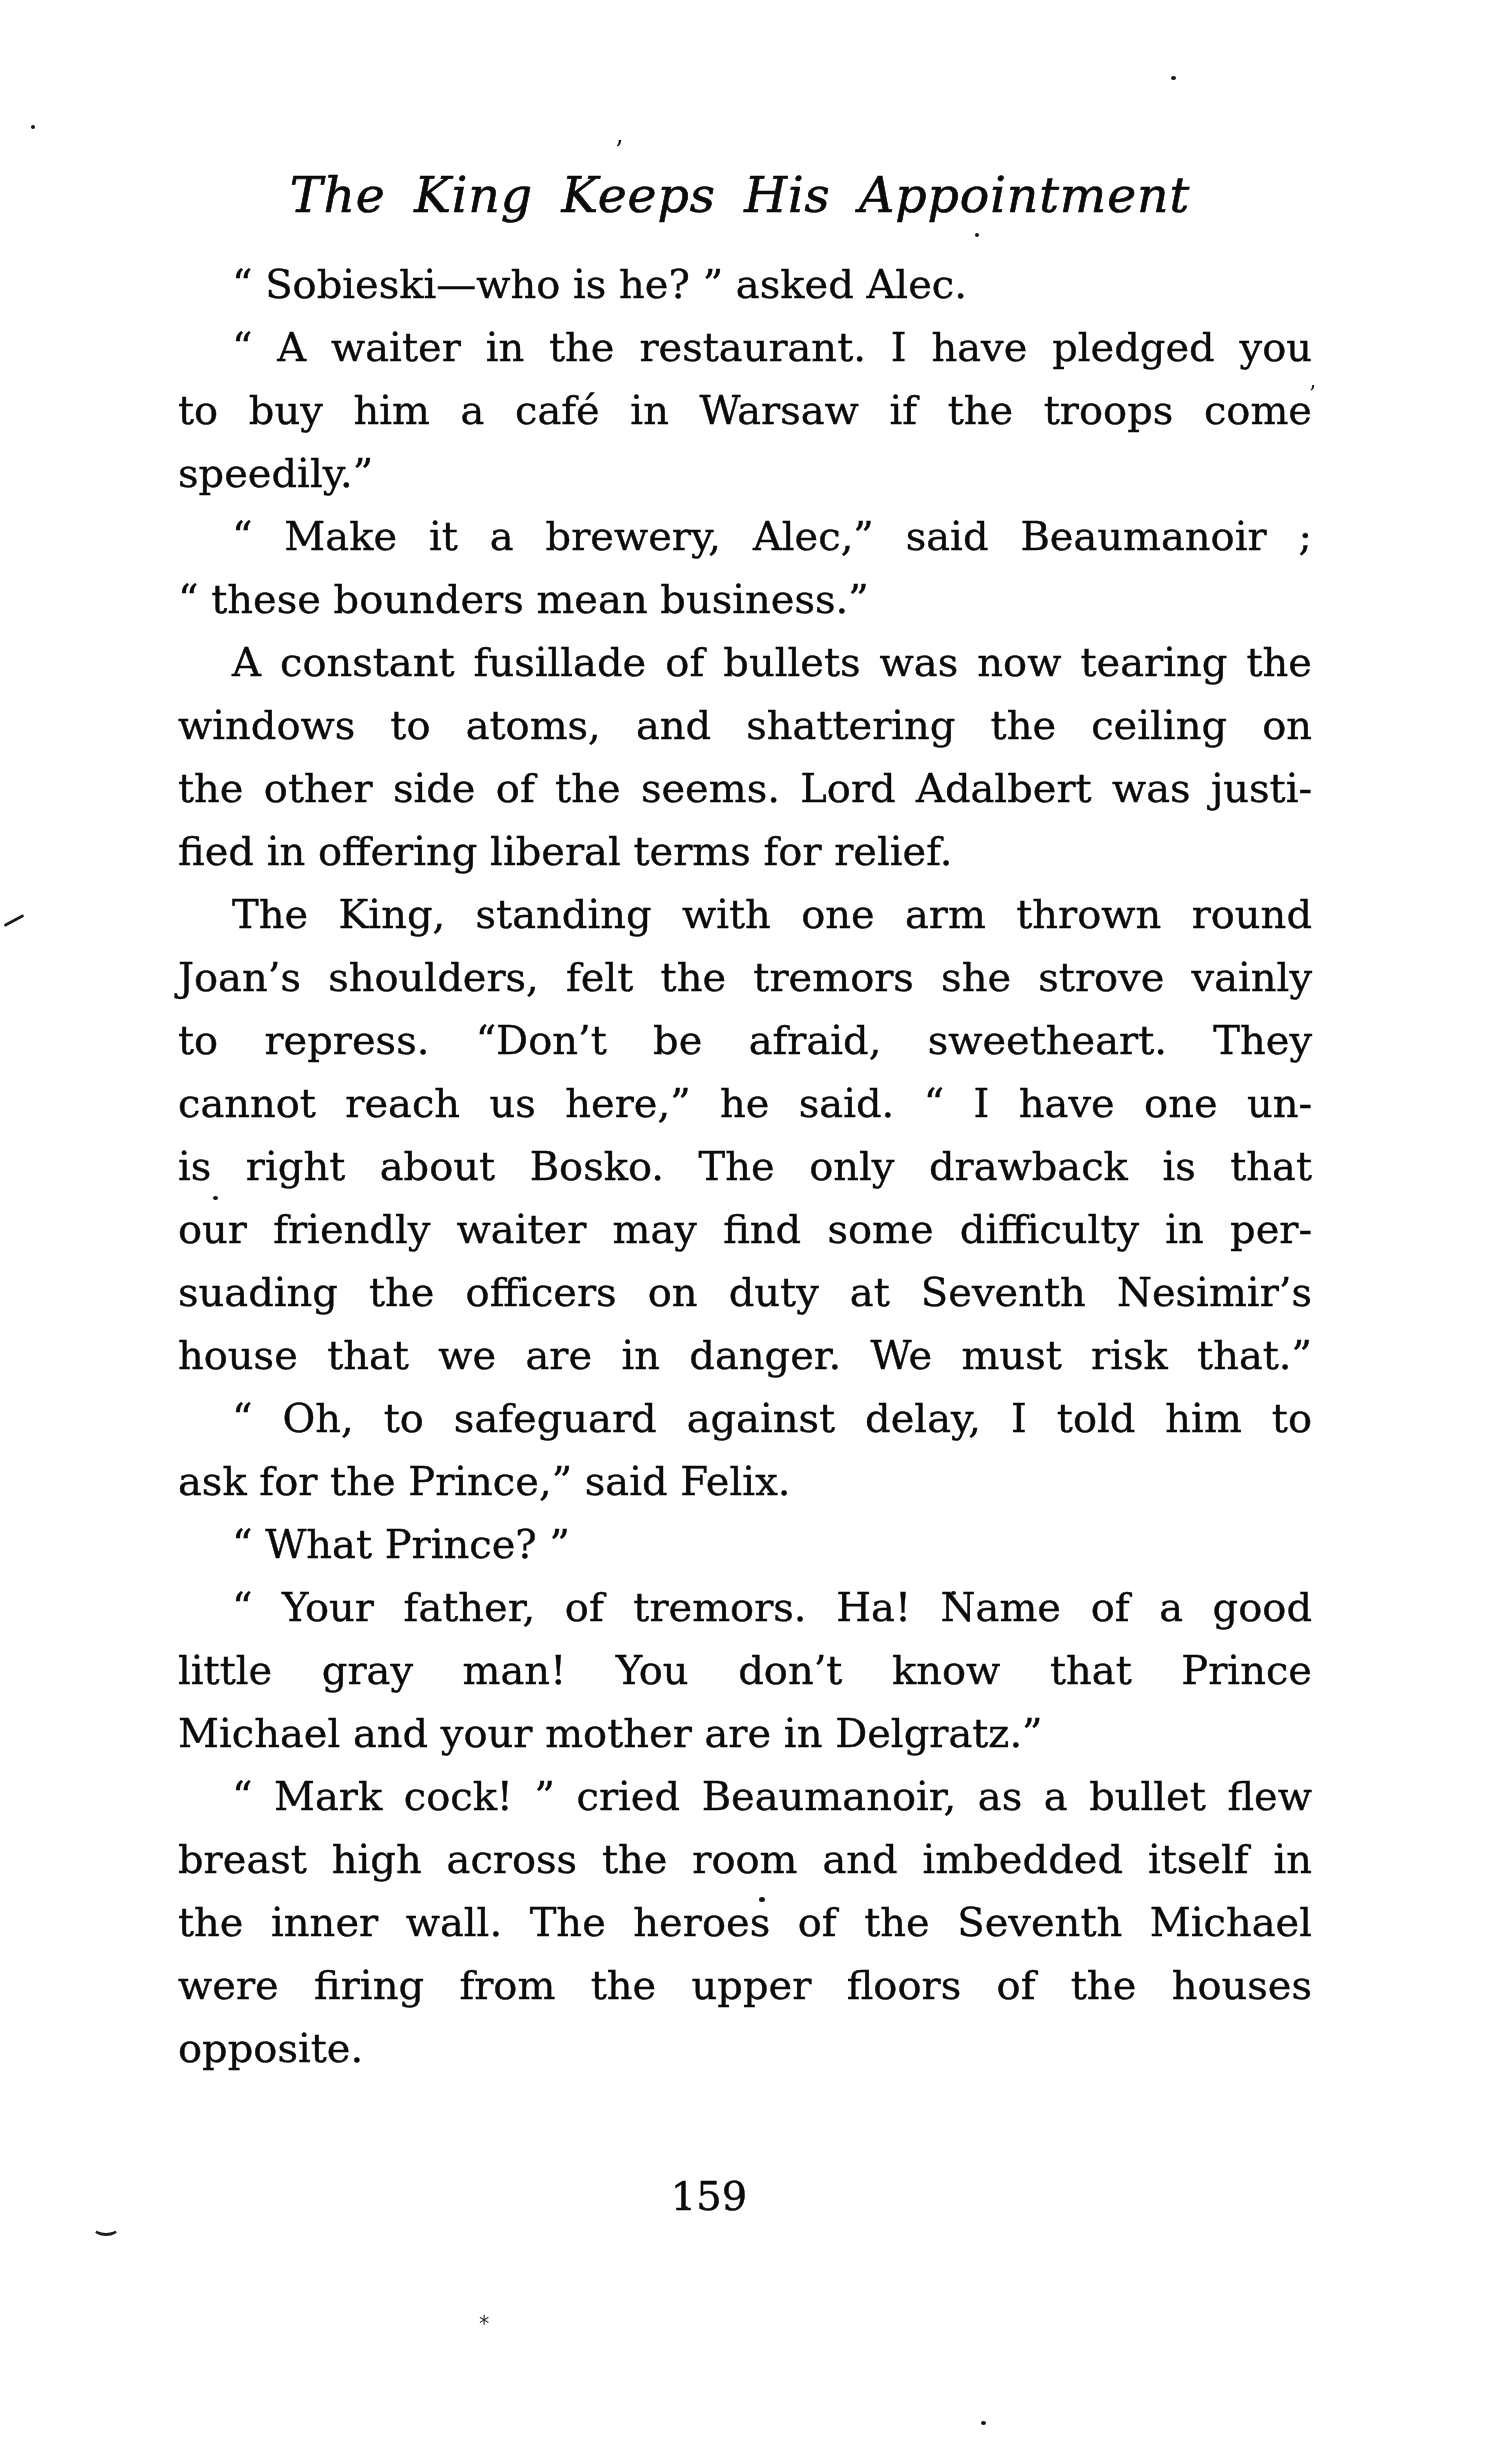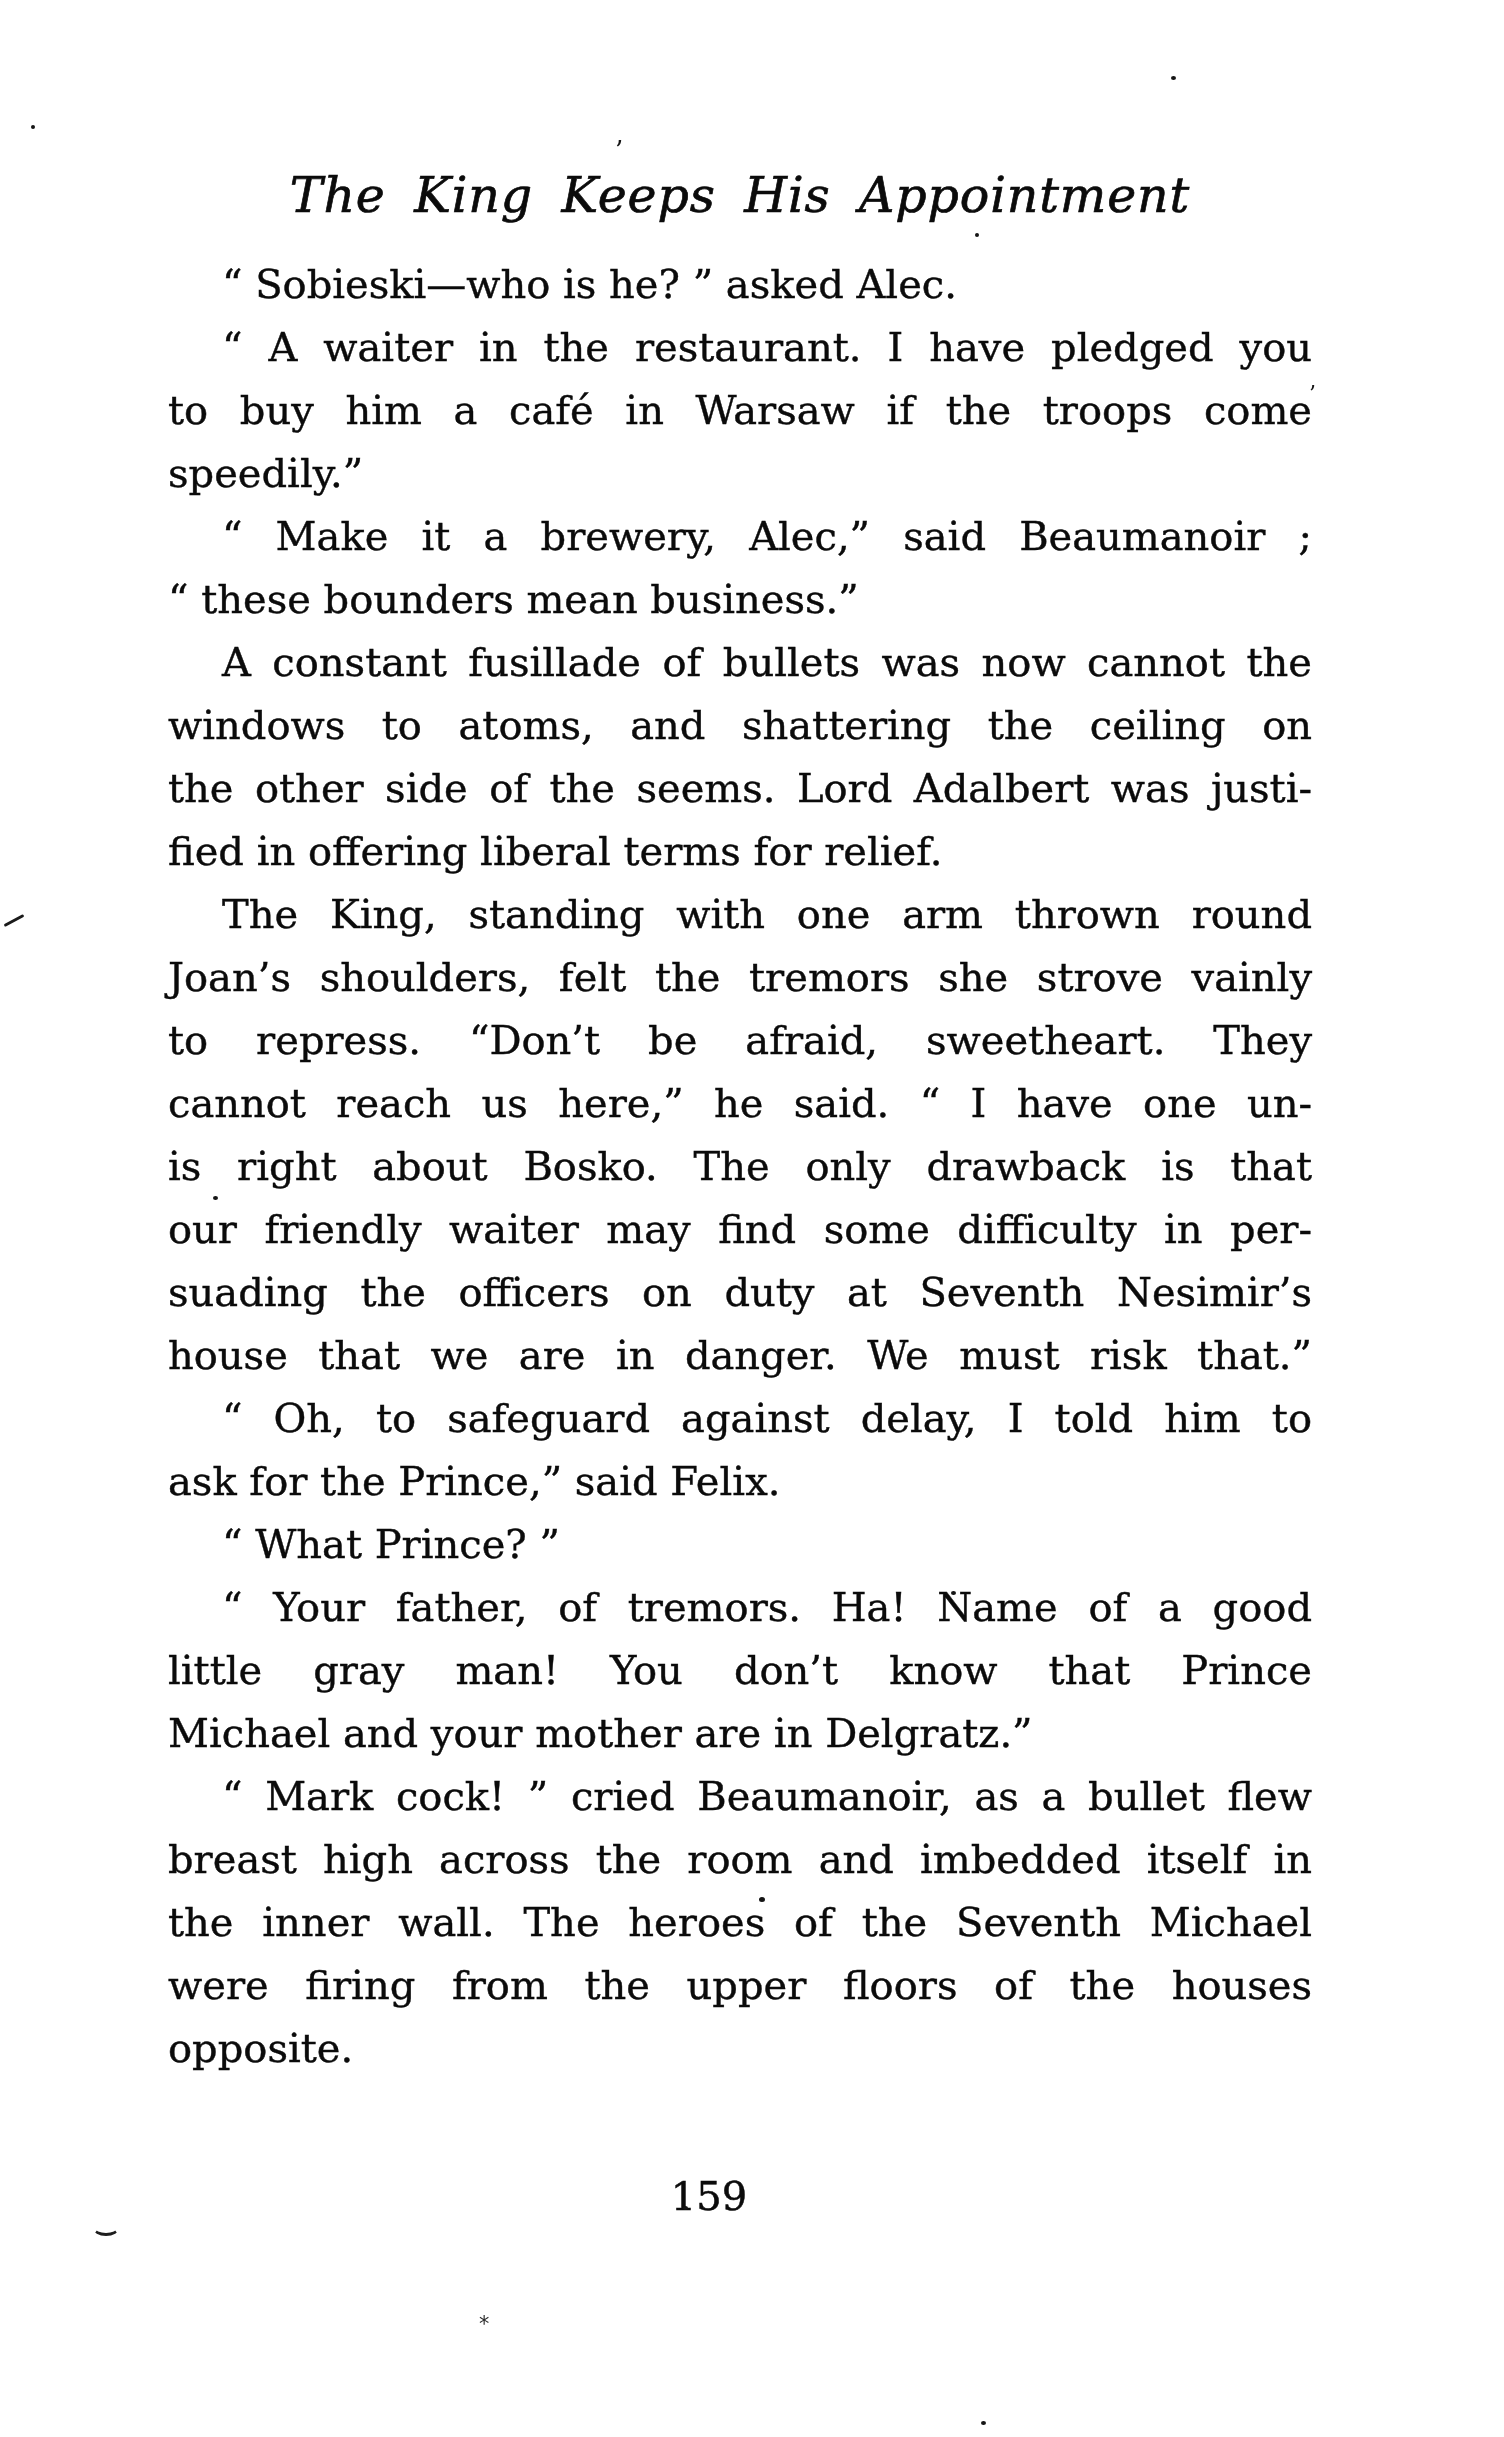--- a/index.html
+++ b/index.html
@@ -30,20 +30,21 @@
     position:absolute;
     left:168px;top:253px;width:1144px;
     font-size:40px;
     line-height:63px;
     -webkit-text-stroke:0.4px #0b0b0b;
   }
   .line{
     text-align:justify;
     text-align-last:justify;
     white-space:normal;
+    margin-left:10px;
   }
   .line.nj{text-align-last:left;}
   .line.ind{text-indent:54px;}
   .pagenum{
     position:absolute;
     left:155px;top:2170px;width:1108px;
     text-align:center;
     font-size:40px;
     line-height:52px;
     -webkit-text-stroke:0.5px #0b0b0b;
@@ -65,21 +66,21 @@
 
 <div class="sheet">
   <h1 class="title">The King Keeps His Appointment</h1>
   <div class="bodytext">
       <div class="line nj ind">“ Sobieski—who is he? ” asked Alec.</div>
       <div class="line ind">“ A waiter in the restaurant.  I have pledged you</div>
       <div class="line">to buy him a café in Warsaw if the troops come</div>
       <div class="line nj">speedily.”</div>
       <div class="line ind">“ Make it a brewery, Alec,” said Beaumanoir ;</div>
       <div class="line nj">“ these bounders mean business.”</div>
-      <div class="line ind">A constant fusillade of bullets was now cannot the</div>
+      <div class="line ind">A constant fusillade of bullets was now tearing the</div>
       <div class="line">windows to atoms, and shattering the ceiling on</div>
       <div class="line">the other side of the seems.  Lord Adalbert was justi-</div>
       <div class="line nj">fied in offering liberal terms for relief.</div>
       <div class="line ind">The King, standing with one arm thrown round</div>
       <div class="line">Joan’s shoulders, felt the tremors she strove vainly</div>
       <div class="line">to repress.  “Don’t be afraid, sweetheart.  They</div>
       <div class="line">cannot reach us here,” he said.  “ I have one un-</div>
       <div class="line">is right about Bosko.  The only drawback is that</div>
       <div class="line">our friendly waiter may find some difficulty in per-</div>
       <div class="line">suading the officers on duty at Seventh Nesimir’s</div>

